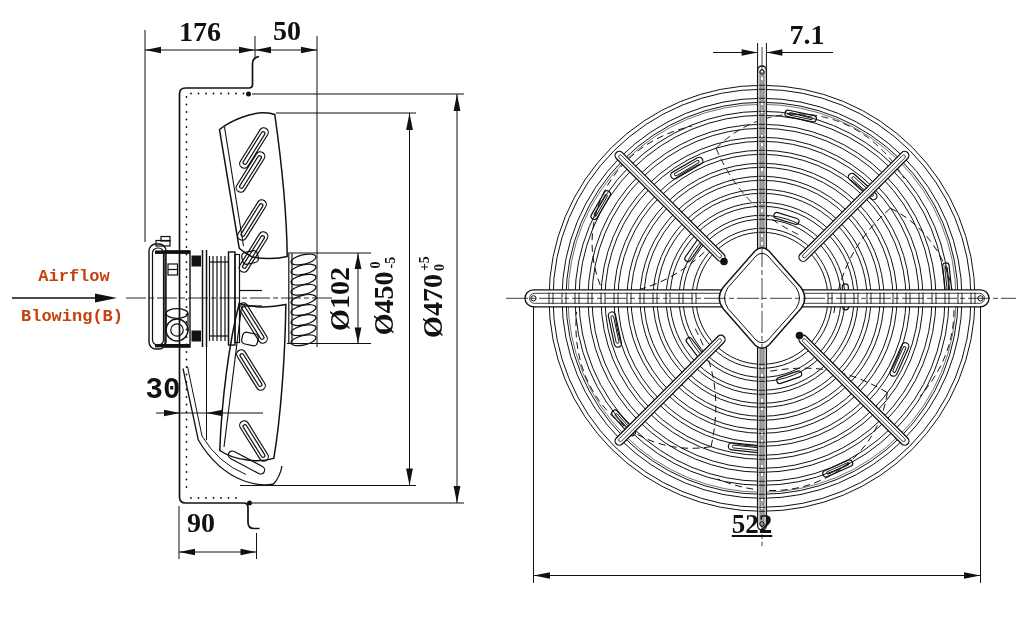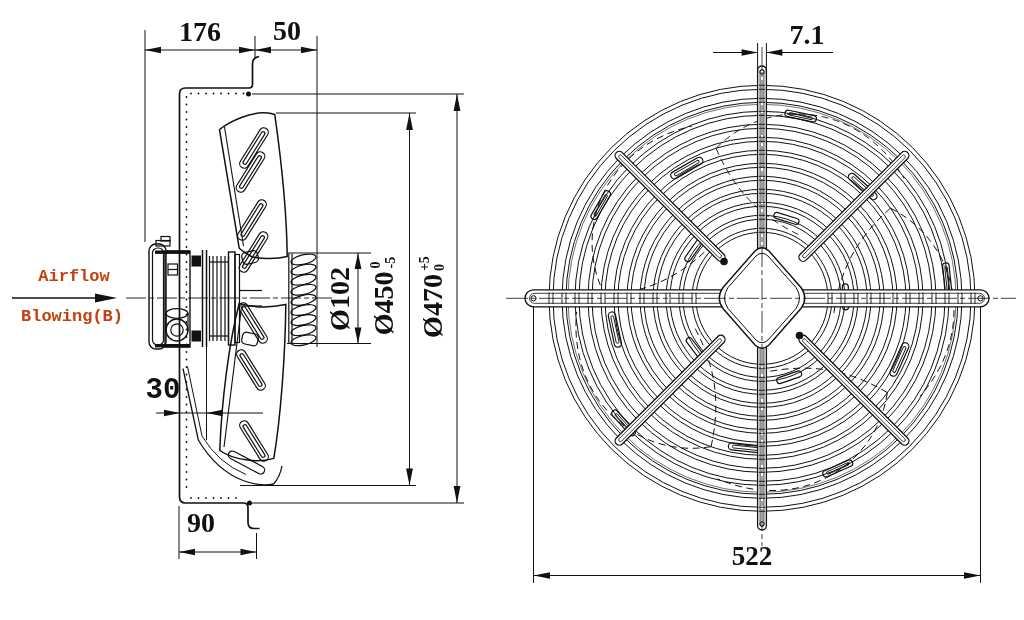--- a/index.html
+++ b/index.html
@@ -491,15 +491,15 @@
   <span class="tolstack">
     <span>+5</span>
     <span>0</span>
   </span>
 </div>
 
 <div class="flowtext" style="left:18px;top:264px;width:112px;height:24px;">Airflow</div>
 <div class="flowtext" style="left:8px;top:304px;width:128px;height:24px;">Blowing(B)</div>
 
 <div class="dimtext" style="left:776px;top:20px;width:62px;height:30px;">7.1</div>
-<div class="dimtext" style="left:721px;top:542px;width:62px;height:28px;font-size:27px;">522</div>
+<div class="dimtext" style="left:721px;top:510px;width:62px;height:28px;font-size:27px;text-decoration:underline;">522</div>
 
 </div>
 
 </body></html>

